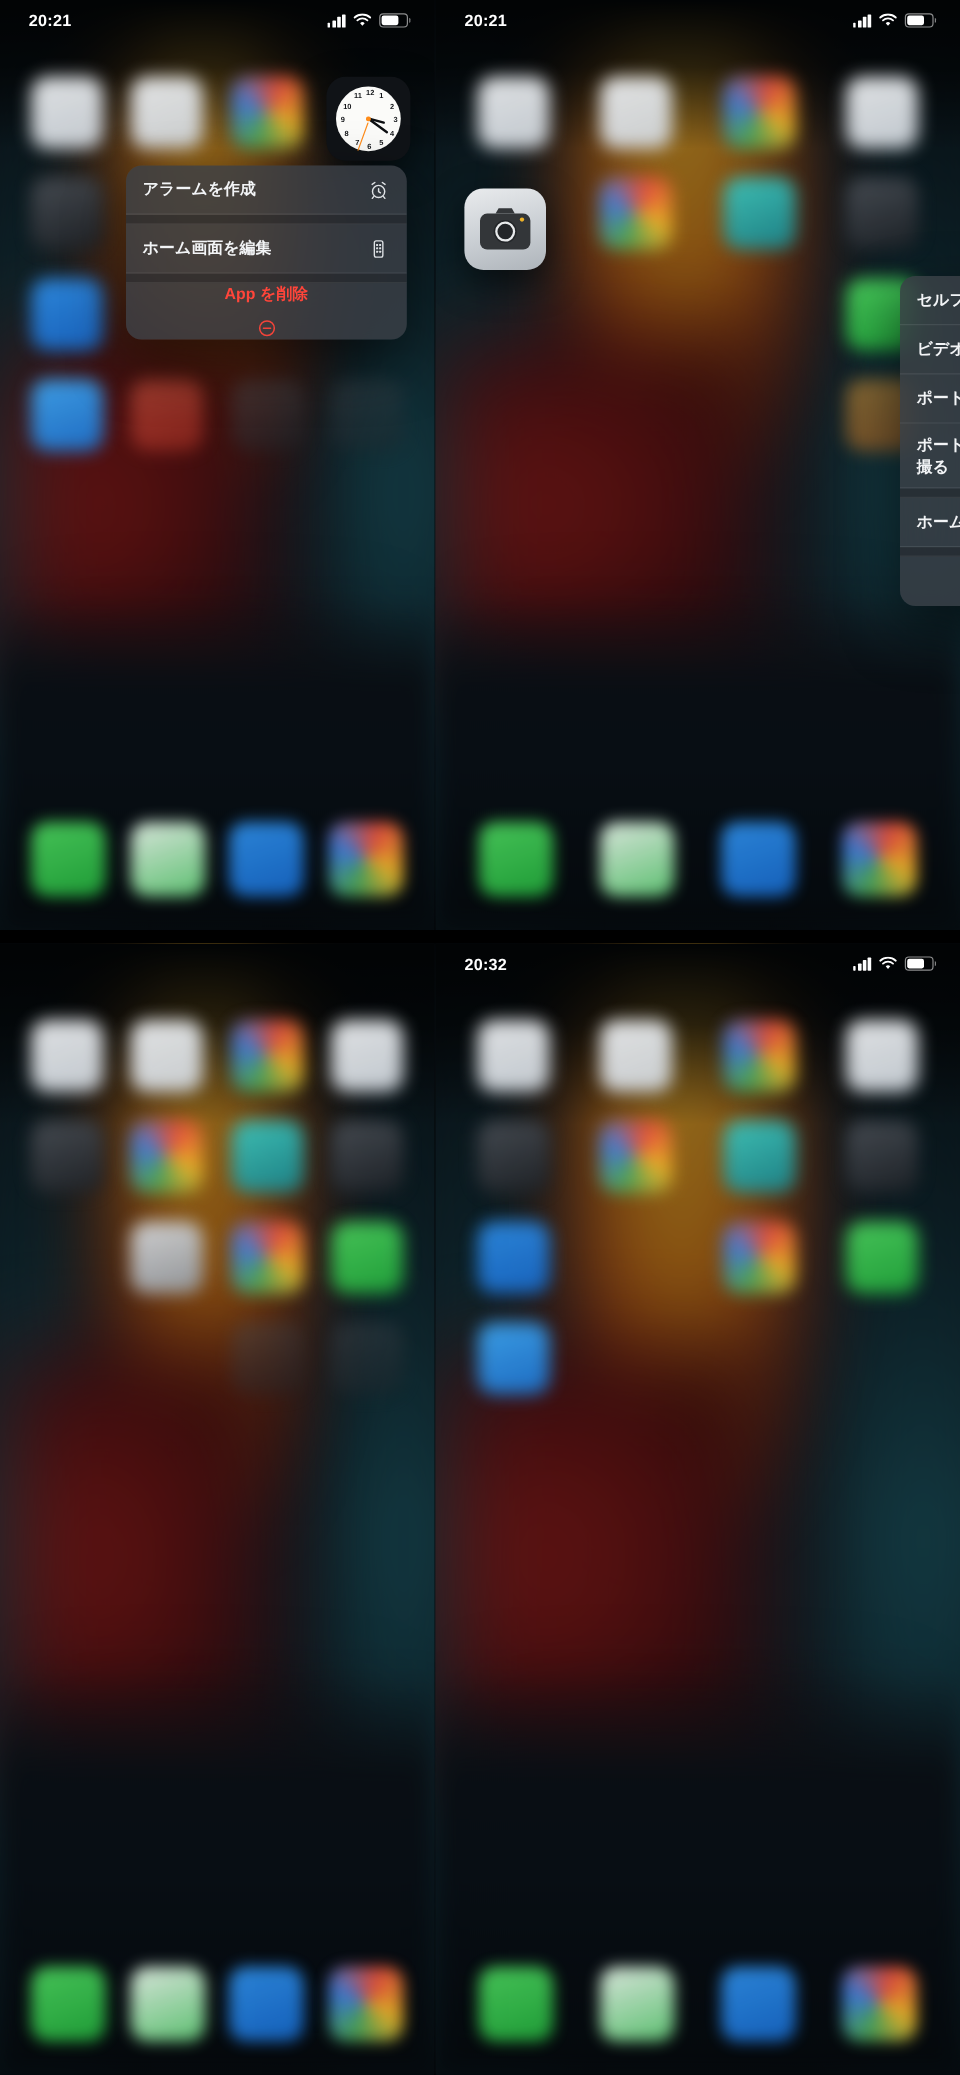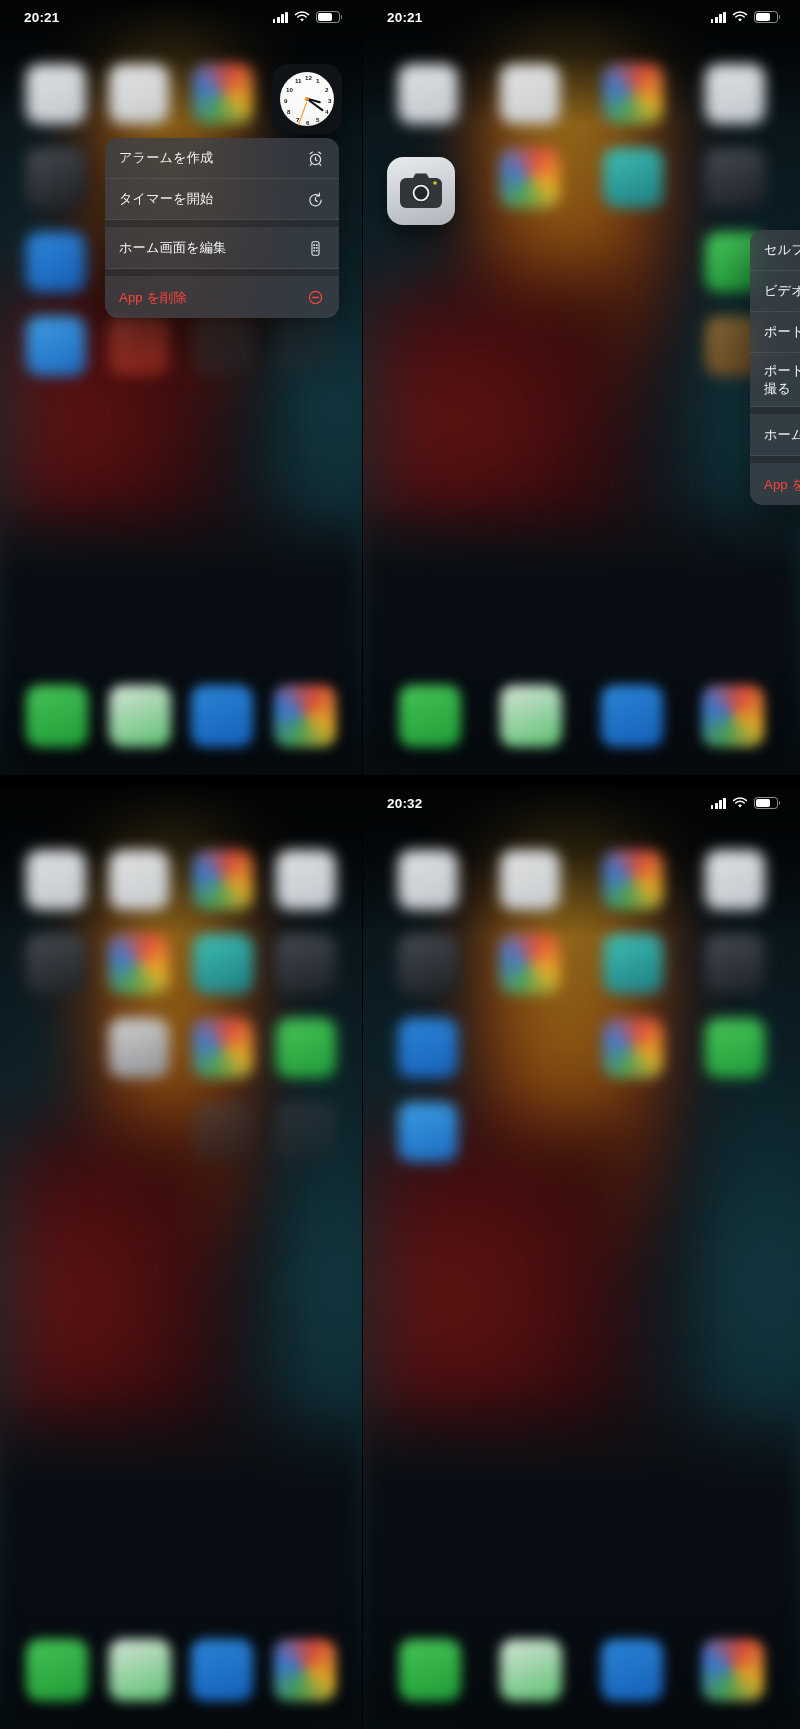--- a/index.html
+++ b/index.html
@@ -125,25 +125,26 @@
     background:rgba(58,64,71,.82);
     -webkit-backdrop-filter:blur(22px);backdrop-filter:blur(22px);
     box-shadow:0 18px 46px rgba(0,0,0,.55);
   }
   .ctx-item{
     display:flex;align-items:center;justify-content:space-between;
     padding:0 14px;min-height:41px;box-sizing:border-box;
     color:#f2f4f6;font-size:13.2px;letter-spacing:.1px;
     border-bottom:.7px solid rgba(255,255,255,.085);
     gap:10px;
+    font-weight:bold;
   }
   .ctx-item:last-child{border-bottom:none;}
   .ctx-item .lbl{line-height:1.35;}
   .ctx-item.tall{min-height:54px;padding-top:7px;padding-bottom:7px;}
-  .ctx-item.destructive{color:#ff453a;}
+  .ctx-item.destructive{color:#ff453a;flex-direction:column;}
   .ctx-sep{height:7px;background:rgba(0,0,0,.22);border-bottom:.7px solid rgba(255,255,255,.07);}
   .ctx-ico{flex:0 0 auto;width:19px;height:19px;display:flex;align-items:center;justify-content:center;
      color:#e9ecef;opacity:.95;}
   .ctx-item.destructive .ctx-ico{color:#ff453a;}
   .ctx-ico svg{display:block;}
 
   
   .m1{left:105px;top:138px;width:234px;}
   .m2{left:387px;top:230px;width:234px;}
 </style>
@@ -247,30 +248,20 @@
       <div class="ctx-item">
         <span class="lbl">アラームを作成</span>
         <span class="ctx-ico">
           <svg width="17" height="17" viewBox="0 0 24 24" fill="none" stroke="currentColor" stroke-width="1.7" stroke-linecap="round">
               <circle cx="12" cy="13.5" r="7.2"></circle>
               <path d="M12 10.3v3.4l2.2 1.4"></path>
               <path d="M4.4 5.2 7.6 2.9M19.6 5.2 16.4 2.9M6.2 19.6 4.6 21.6M17.8 19.6 19.4 21.6"></path>
             </svg>
         </span>
       </div>
-      <div class="ctx-item">
-        <span class="lbl">タイマーを開始</span>
-        <span class="ctx-ico">
-          <svg width="17" height="17" viewBox="0 0 24 24" fill="none" stroke="currentColor" stroke-width="1.7" stroke-linecap="round">
-              <path d="M20 13a8 8 0 1 1-3.1-6.3"></path>
-              <path d="M17.4 3.1v3.8h-3.8"></path>
-              <path d="M12 9v4.2l2.6 1.6"></path>
-            </svg>
-        </span>
-      </div>
       <div class="ctx-sep"></div>
       <div class="ctx-item">
         <span class="lbl">ホーム画面を編集</span>
         <span class="ctx-ico">
           <svg width="17" height="17" viewBox="0 0 24 24" fill="none" stroke="currentColor" stroke-width="1.6">
               <rect x="7" y="2.4" width="10" height="19.2" rx="2.2"></rect>
               <rect x="9" y="6" width="2.4" height="2.4" rx=".5" fill="currentColor" stroke="none"></rect>
               <rect x="12.6" y="6" width="2.4" height="2.4" rx=".5" fill="currentColor" stroke="none"></rect>
               <rect x="9" y="10" width="2.4" height="2.4" rx=".5" fill="currentColor" stroke="none"></rect>
               <rect x="12.6" y="10" width="2.4" height="2.4" rx=".5" fill="currentColor" stroke="none"></rect>

